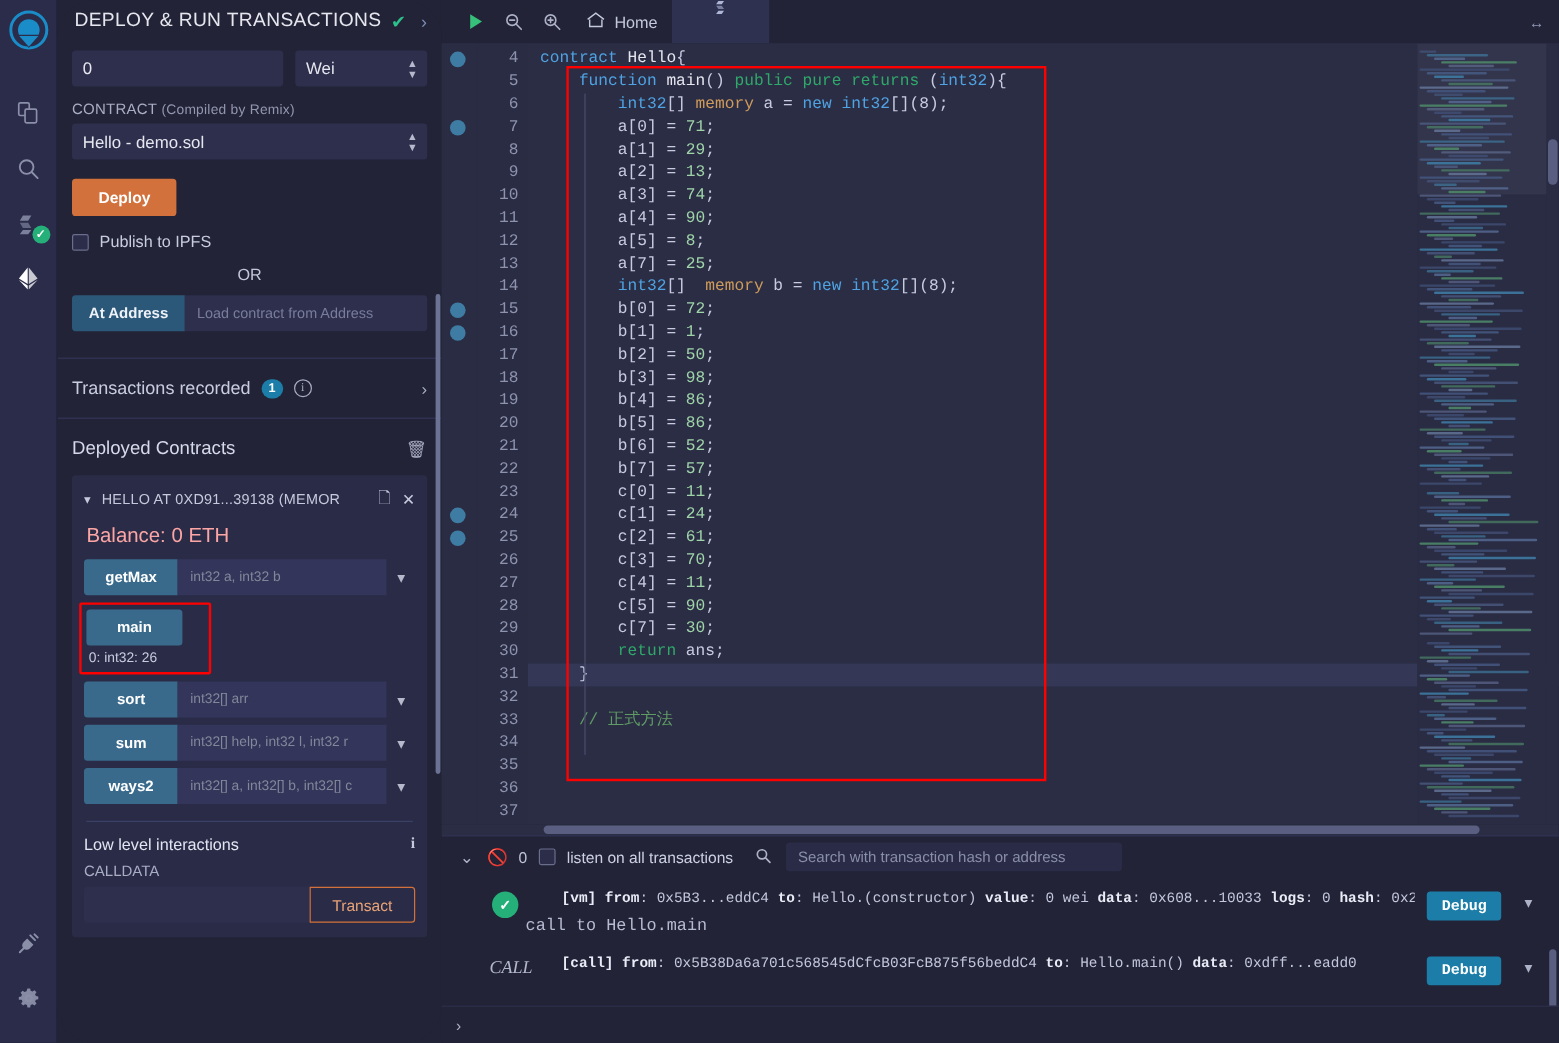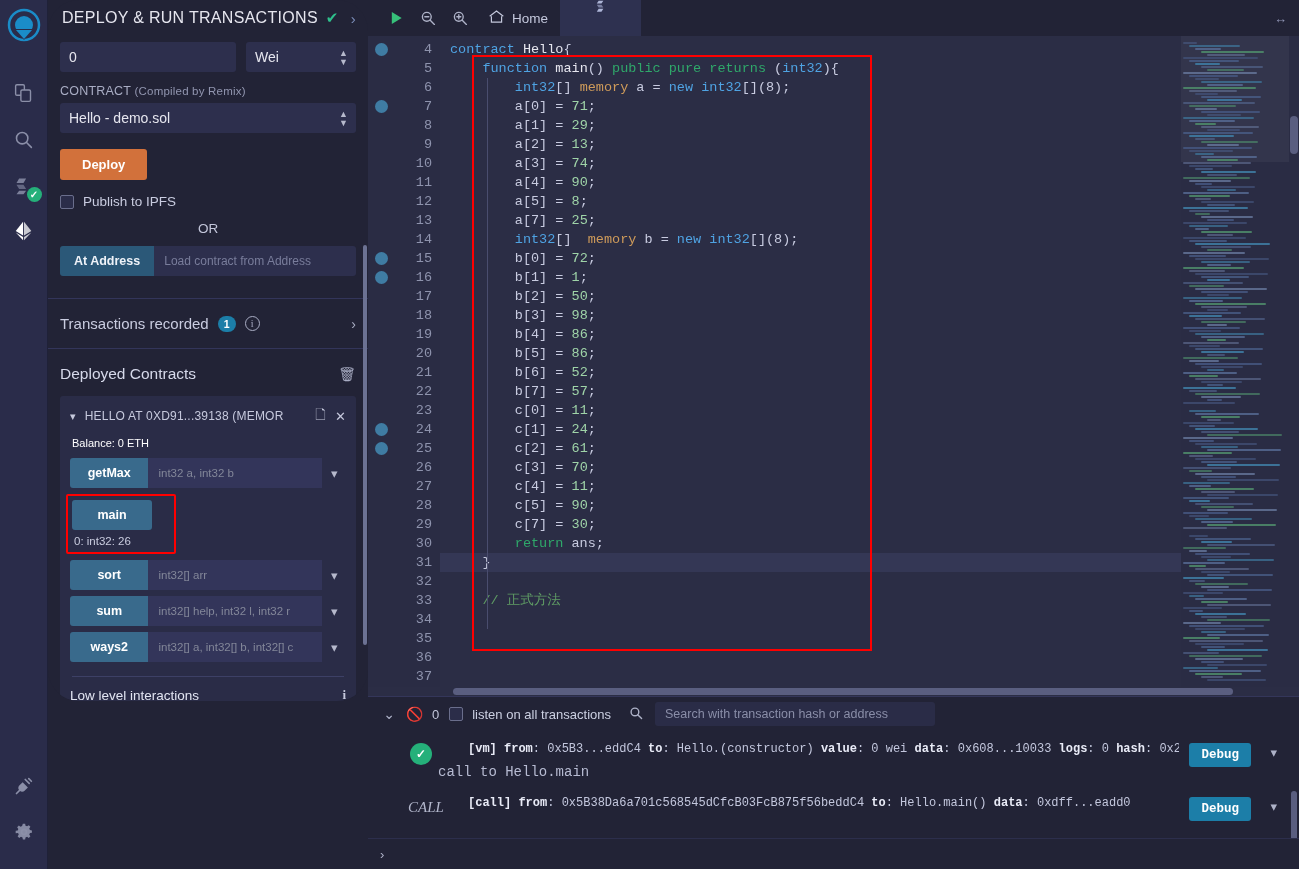--- a/index.html
+++ b/index.html
@@ -31,21 +31,21 @@
   .badge-check {
     position: absolute; right: 2px; bottom: 6px;
     width: 15px; height: 15px; border-radius: 50%;
     background: #25b07a; color: #fff;
     font-size: 10px; line-height: 15px; text-align: center;
     font-weight: bold;
   }
 
   
   #left-panel {
-    width: 320px; flex: 0 0 320px; height: 701px;
+    width: 320px; flex: 0 0 320px; height: 869px;
     background: #222336;
     position: relative;
     overflow: hidden;
     border-radius: 31px;
   }
   #panel-header {
     height: 36px; display: flex; align-items: center;
     padding: 0 12px 0 14px;
     color: #e6e6ef;
     font-size: 16px; letter-spacing: .3px;
@@ -150,21 +150,21 @@
     background: #2a2c47; border-radius: 3px;
     padding: 9px 10px 12px 10px;
   }
   .cc-title {
     display: flex; align-items: center; gap: 9px;
     color: #c6c9dd; font-size: 12px; letter-spacing: .2px;
   }
   .cc-title .caret { color: #c6c9dd; font-size: 11px; }
   .cc-title .name { overflow: hidden; white-space: nowrap; flex: 1 1 auto; }
   .cc-title .ico { color: #c6c9dd; font-size: 13px; }
-  .cc-balance { color: #ffffff; font-size: 11px; margin: 10px 0 9px 2px; }
+  .cc-balance { color: #fca5a5; font-size: 17px; margin: 10px 0 9px 2px; }
 
   .fn-row { display: flex; align-items: center; margin-bottom: 6px; }
   .fn-btn {
     background: #396a8c; color: #fff;
     border: none; border-radius: 3px 0 0 3px;
     font-size: 12.5px; font-weight: bold;
     height: 30px; width: 80px; cursor: pointer;
     font-family: "Liberation Sans", sans-serif;
   }
   .fn-args {

